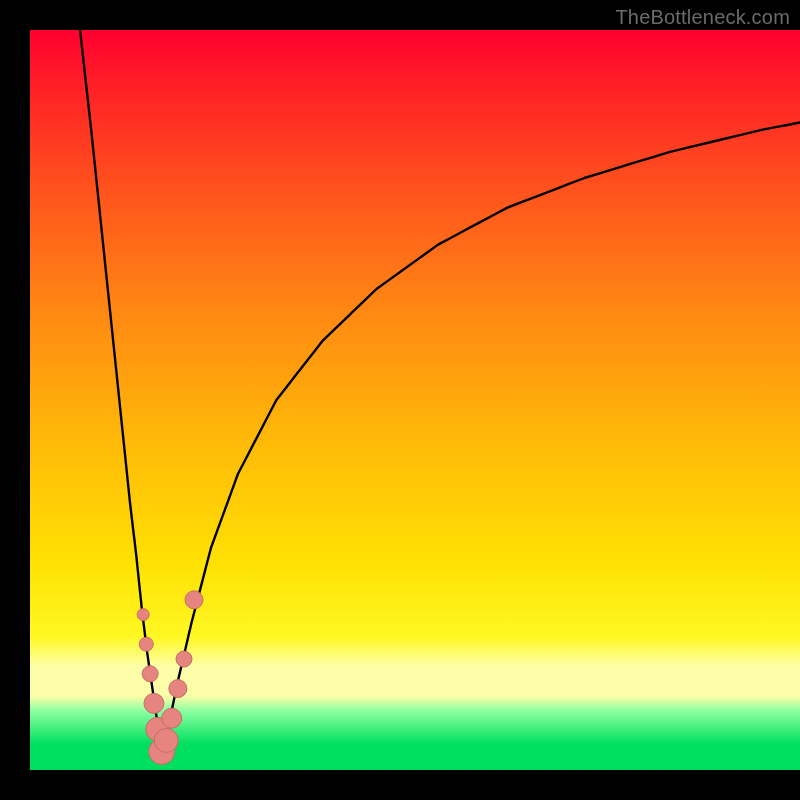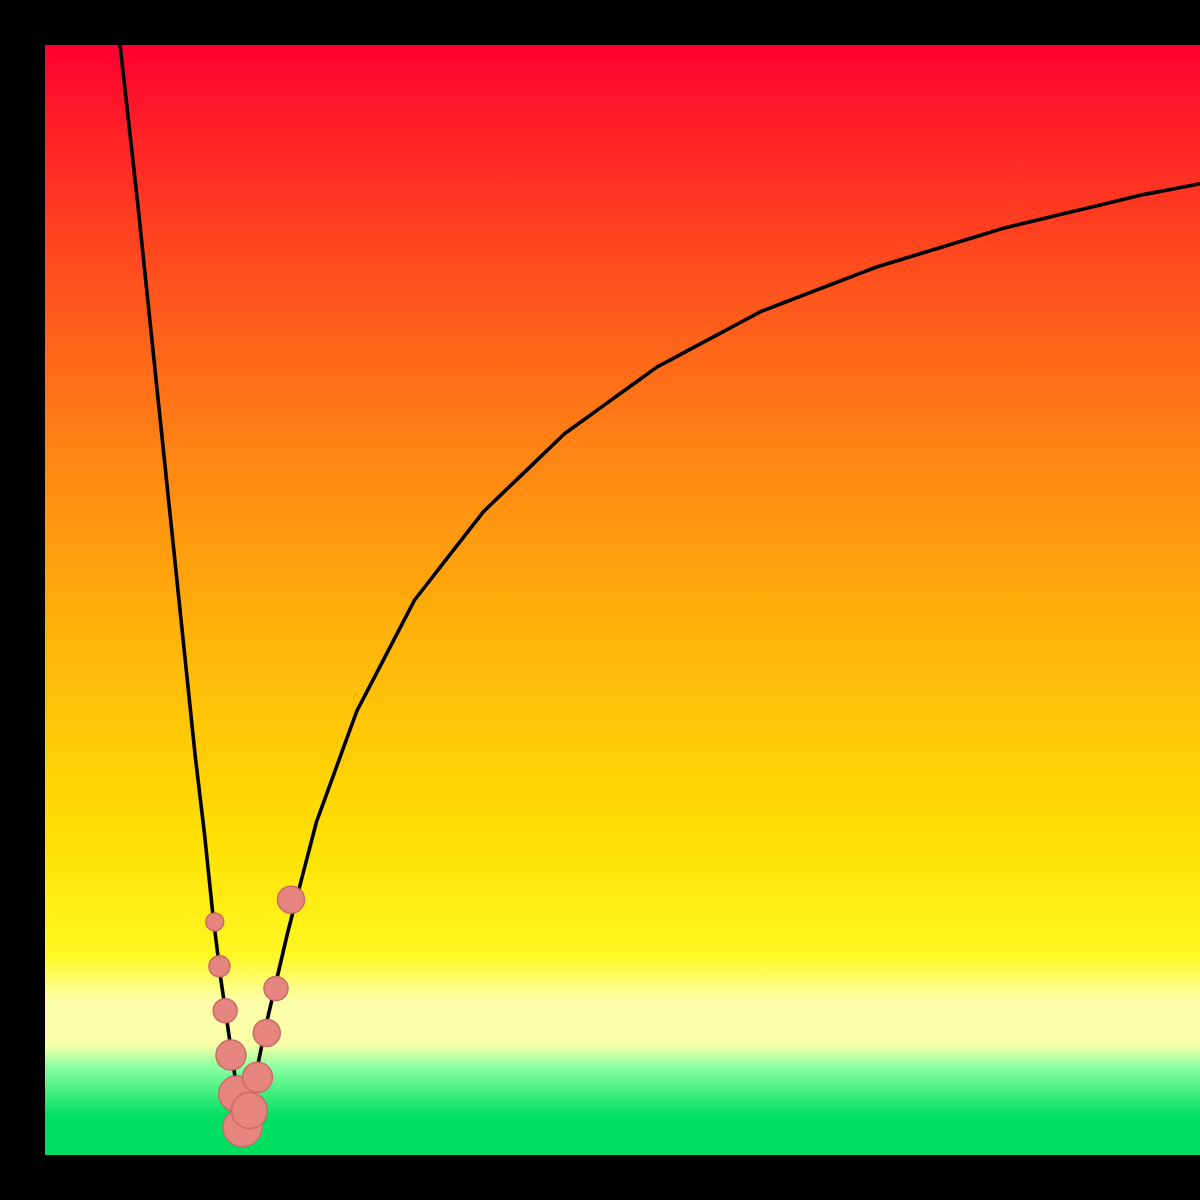--- a/index.html
+++ b/index.html
@@ -77,13 +77,14 @@
           <circle cx="131.67" cy="721.50" r="13" fill="#e6857f" stroke="#c96b65" stroke-width="1"></circle>
           <circle cx="136.29" cy="710.40" r="12" fill="#e6857f" stroke="#c96b65" stroke-width="1"></circle>
           <circle cx="141.68" cy="688.20" r="10" fill="#e6857f" stroke="#c96b65" stroke-width="1"></circle>
           <circle cx="147.84" cy="658.60" r="9" fill="#e6857f" stroke="#c96b65" stroke-width="1"></circle>
           <circle cx="154.00" cy="629.00" r="8" fill="#e6857f" stroke="#c96b65" stroke-width="1"></circle>
           <circle cx="164.01" cy="569.80" r="9" fill="#e6857f" stroke="#c96b65" stroke-width="1"></circle>
         </g>
     </svg>
   </div>
 
+  <div class="watermark">TheBottleneck.com</div>
 </div>
 
 </body></html>

